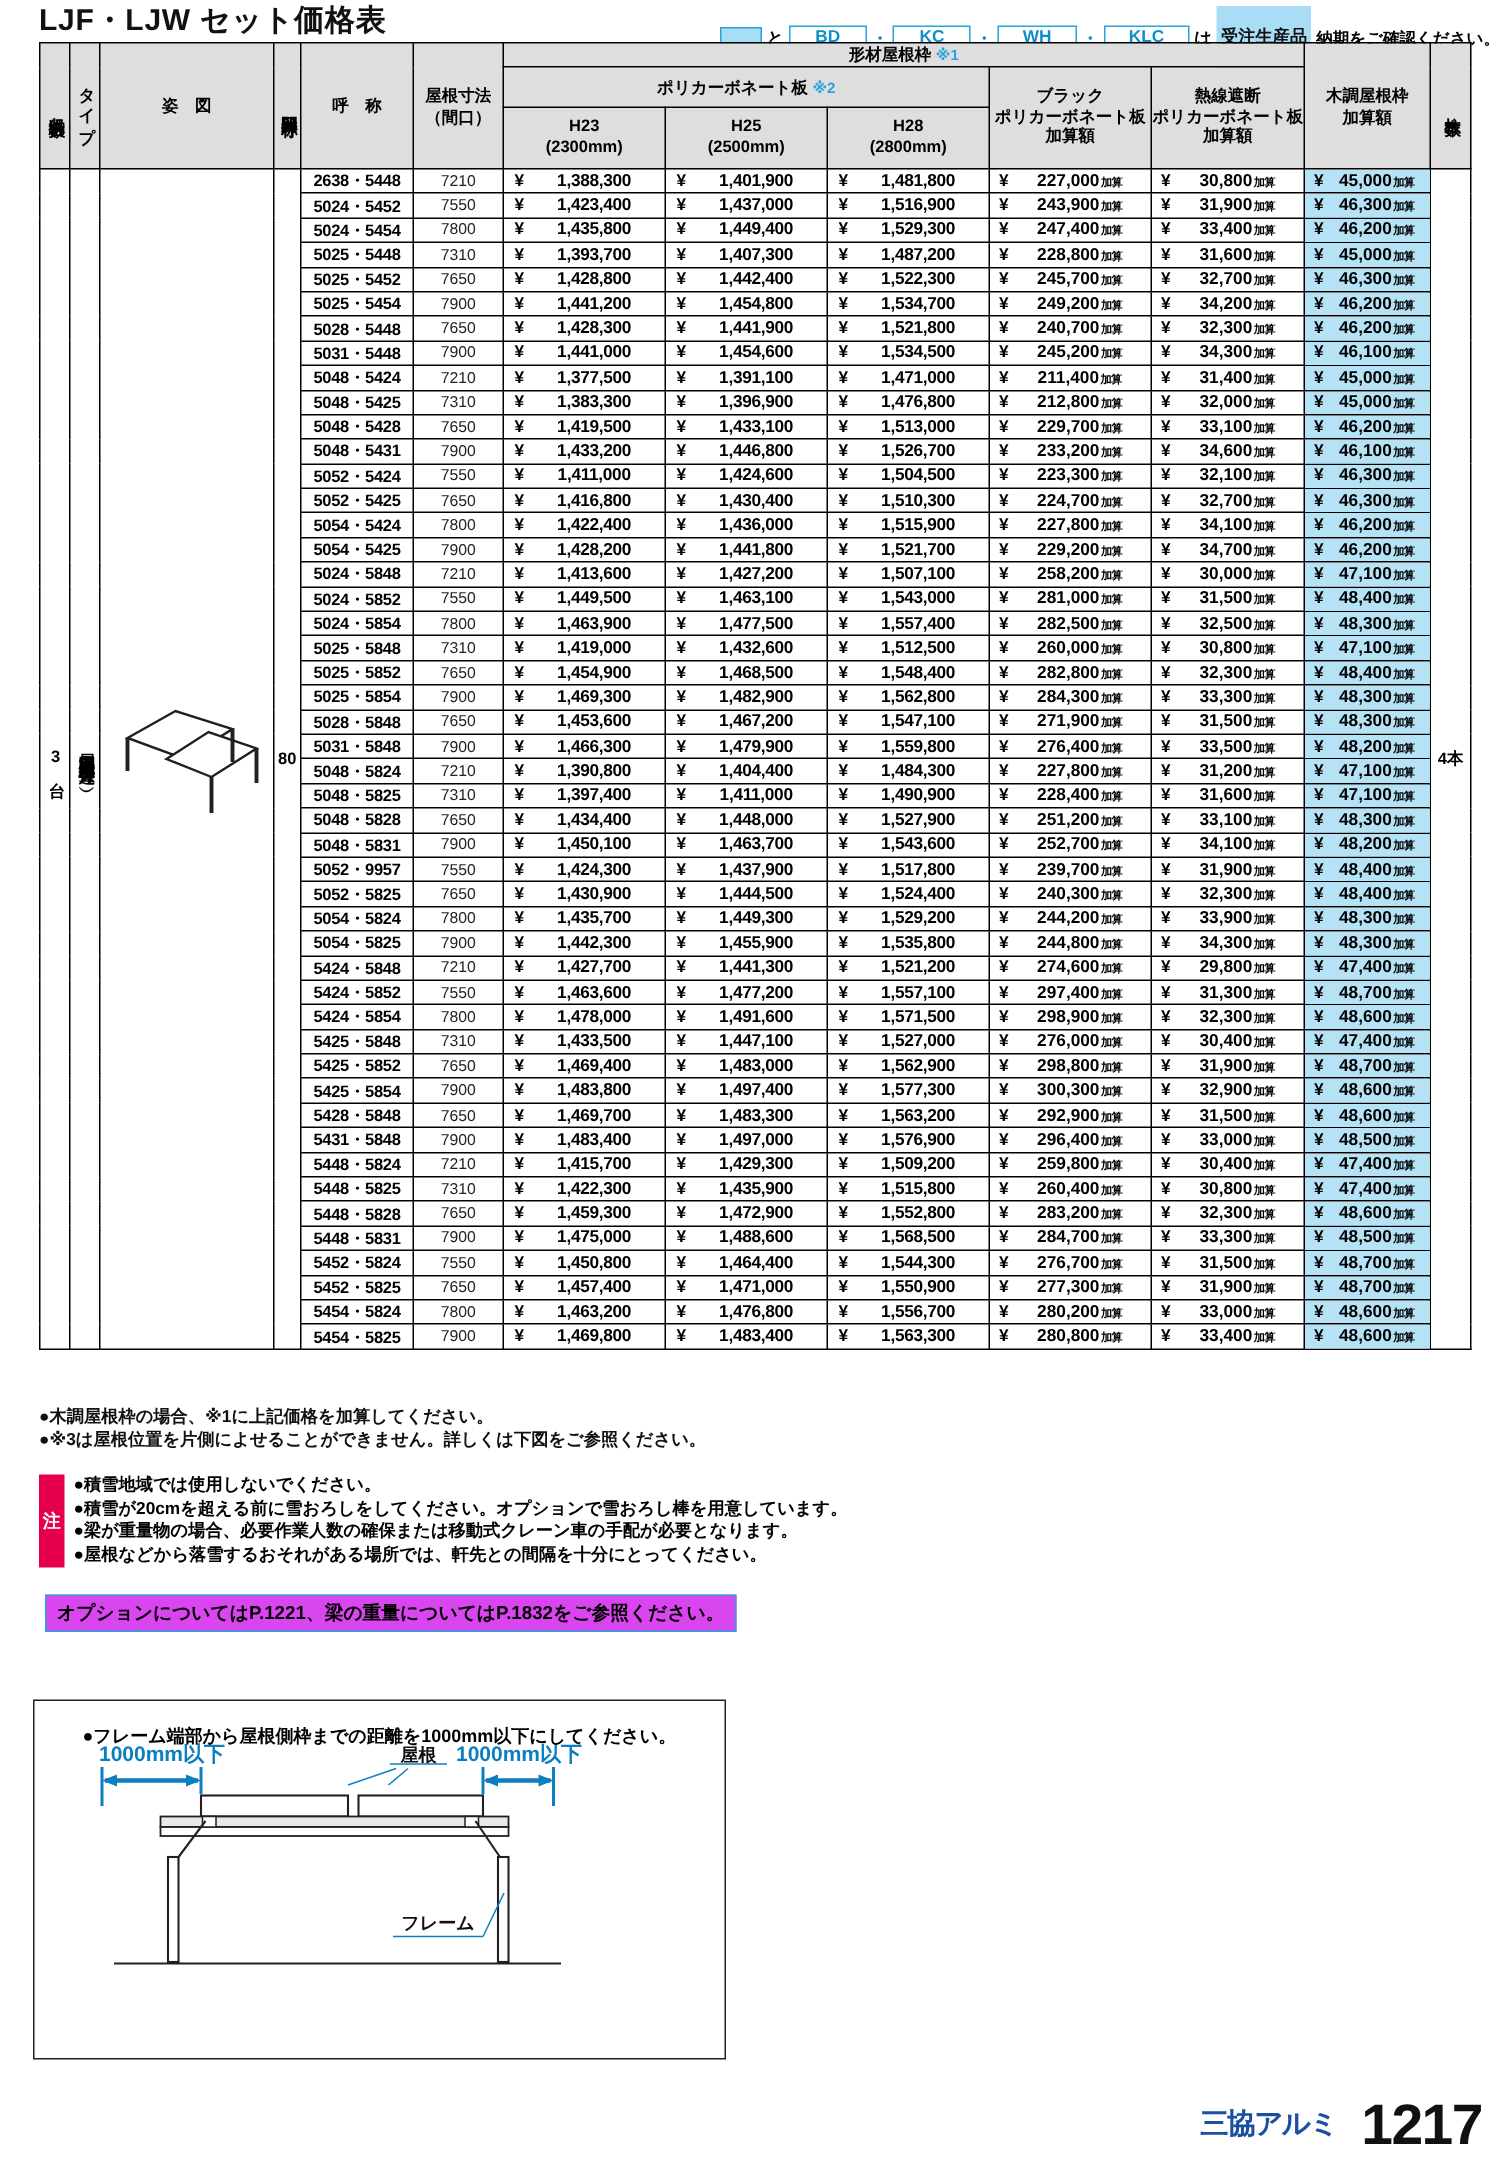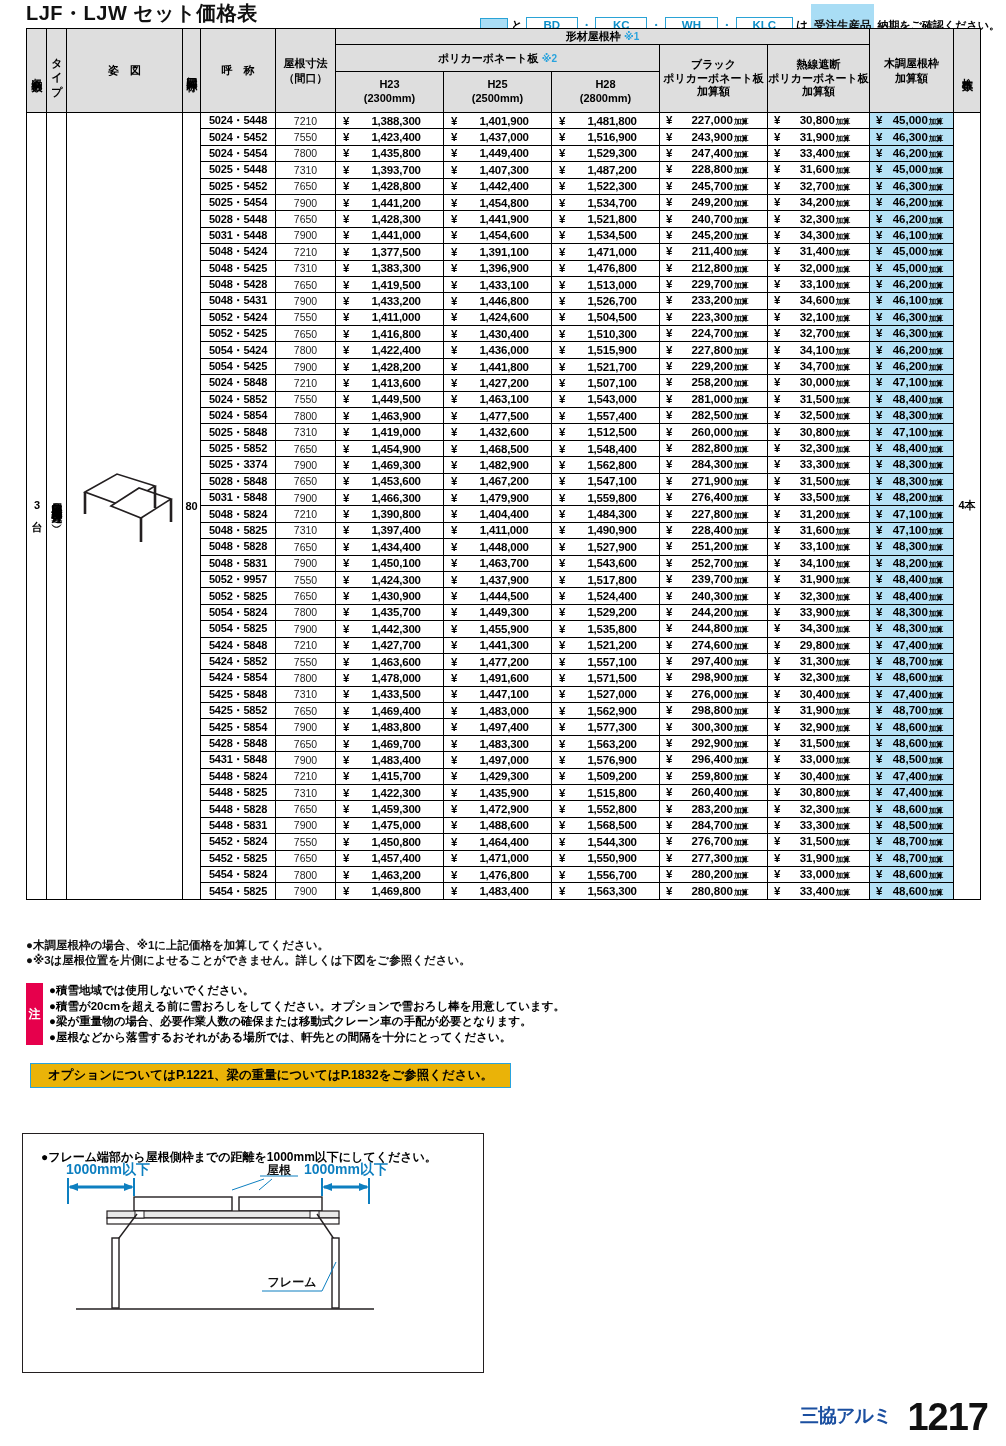--- a/index.html
+++ b/index.html
@@ -108,31 +108,31 @@
   .notes div{line-height:15px;color:#111;}
   .caution{position:absolute;left:26px;top:983px;width:760px;display:flex;gap:6px;}
   .caution-tag{
     width:17px;min-height:58px;background:#e6004c;color:#fff;
     font-size:12px;font-weight:bold;display:flex;align-items:center;justify-content:center;
     flex:0 0 17px;
   }
   .caution-body{font-size:11.5px;font-weight:bold;line-height:15.5px;}
   .optbox{
     position:absolute;left:30px;top:1063px;
-    border:1px solid #29a3dd;padding:3px 17px;font-size:12.5px;font-weight:bold;
-    background:#eab308;
+    border:1px solid #29a3dd;padding:3px 7px;font-size:12.5px;font-weight:bold;
+    background:#d946ef;
   }
 
   
   .diagram{
     position:absolute;left:22px;top:1133px;
     width:460px;height:238px;border:1px solid #231f20;background:#fff;
   }
   .diagram .dtitle{
-    position:absolute;left:18px;top:15px;font-size:12px;font-weight:bold;white-space:nowrap;
+    position:absolute;left:32px;top:15px;font-size:12px;font-weight:bold;white-space:nowrap;
   }
 
   
   .footer{position:absolute;right:18px;bottom:12px;display:flex;align-items:flex-end;gap:16px;}
   .brand{font-size:19px;font-weight:bold;color:#1b4fa0;letter-spacing:-1px;padding-bottom:5px;}
   .pageno{font-size:38px;font-weight:bold;color:#111;line-height:.9;letter-spacing:-1px;text-align:center;}
 </style>
 </head>
 <body>
 
@@ -243,21 +243,21 @@
             <svg width="108" height="120" viewBox="0 0 108 120" class="fig-svg">
               <polygon points="14,46 46,28 84,40 52,60" fill="#fff" stroke="#231f20" stroke-width="1.6"></polygon>
               <polygon points="40,60 68,42 100,53 70,72" fill="#fff" stroke="#231f20" stroke-width="1.6"></polygon>
               <line x1="14" y1="46" x2="14" y2="68" stroke="#231f20" stroke-width="2.6"></line>
               <line x1="84" y1="40" x2="84" y2="62" stroke="#231f20" stroke-width="2.6"></line>
               <line x1="70" y1="72" x2="70" y2="96" stroke="#231f20" stroke-width="2.6"></line>
               <line x1="100" y1="53" x2="100" y2="76" stroke="#231f20" stroke-width="2.6"></line>
             </svg>
           </td>
           <td rowspan="48" class="hari-num">80</td>
-          <td class="name">5024・5448</td>
+          <td class="name">2638・5448</td>
           <td class="dim">7210</td>
           <td class="money"><span class="yen">¥</span>1,388,300</td>
           <td class="money"><span class="yen">¥</span>1,401,900</td>
           <td class="money"><span class="yen">¥</span>1,481,800</td>
           <td class="add"><span class="yen">¥</span>227,000<span class="kasan">加算</span></td>
           <td class="add"><span class="yen">¥</span>30,800<span class="kasan">加算</span></td>
           <td class="add wood"><span class="yen">¥</span>45,000<span class="kasan">加算</span></td>
           <td rowspan="48" class="vcell">4本</td>
         </tr>
         <tr>
@@ -454,21 +454,21 @@
           <td class="name">5025・5852</td>
           <td class="dim">7650</td>
           <td class="money"><span class="yen">¥</span>1,454,900</td>
           <td class="money"><span class="yen">¥</span>1,468,500</td>
           <td class="money"><span class="yen">¥</span>1,548,400</td>
           <td class="add"><span class="yen">¥</span>282,800<span class="kasan">加算</span></td>
           <td class="add"><span class="yen">¥</span>32,300<span class="kasan">加算</span></td>
           <td class="add wood"><span class="yen">¥</span>48,400<span class="kasan">加算</span></td>
         </tr>
         <tr>
-          <td class="name">5025・3374</td>
+          <td class="name">5025・5854</td>
           <td class="dim">7900</td>
           <td class="money"><span class="yen">¥</span>1,469,300</td>
           <td class="money"><span class="yen">¥</span>1,482,900</td>
           <td class="money"><span class="yen">¥</span>1,562,800</td>
           <td class="add"><span class="yen">¥</span>284,300<span class="kasan">加算</span></td>
           <td class="add"><span class="yen">¥</span>33,300<span class="kasan">加算</span></td>
           <td class="add wood"><span class="yen">¥</span>48,300<span class="kasan">加算</span></td>
         </tr>
         <tr>
           <td class="name">5028・5848</td>

